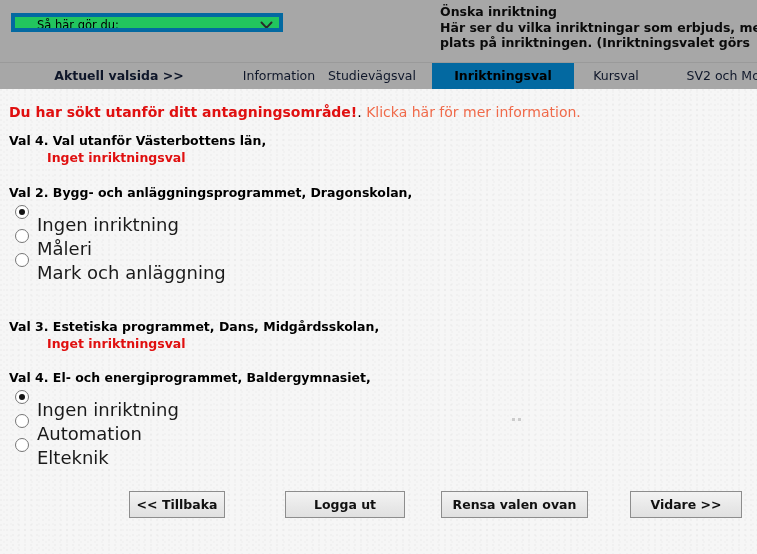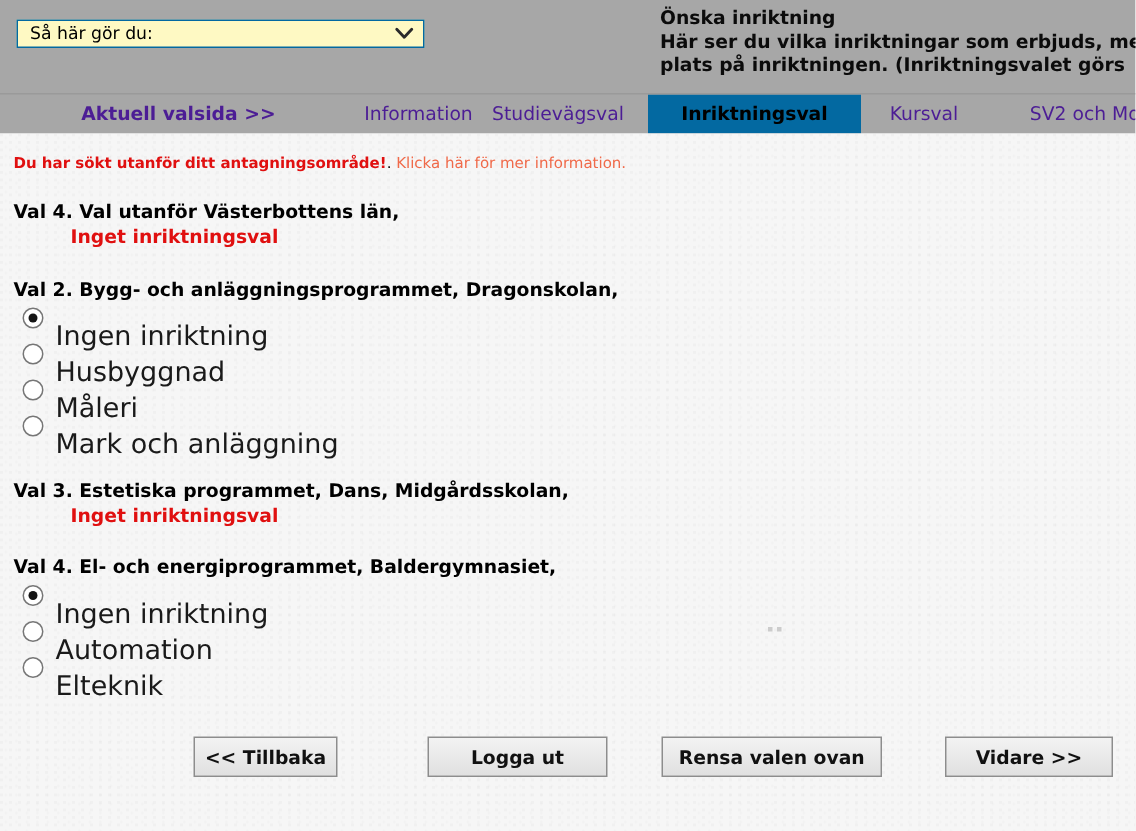--- a/index.html
+++ b/index.html
@@ -29,28 +29,28 @@
     left: 11px;
     top: 13px;
     width: 272px;
   }
   .sel {
     position: relative;
     display: block;
     width: 272px;
     height: 19px;
     box-sizing: border-box;
-    background: #fef9c3;
-    border: 1px solid #0369a1;
+    background: #22c55e;
+    border: 4px solid #0369a1;
     margin-bottom: 3px;
     font-family: "DejaVu Sans", "Liberation Sans", sans-serif;
     font-size: 11.5px;
     line-height: 17px;
     color: #000;
-    padding: 0 22px 0 8px;
+    padding: 0 22px 0 22px;
     cursor: default;
     white-space: nowrap;
     overflow: hidden;
   }
   .sel .chev {
     position: absolute;
     right: 6px;
     top: 0px;
     width: 13px;
     height: 17px;
@@ -82,21 +82,21 @@
     border-top: 1px solid #9a9a9a;
     white-space: nowrap;
     overflow: hidden;
   }
   .nav-item {
     position: absolute;
     top: 0;
     height: 26px;
     line-height: 26px;
     font-size: 12.5px;
-    color: #4c1d95;
+    color: #0f172a;
     cursor: pointer;
     text-align: center;
     box-sizing: border-box;
   }
   .nav-item.bold { font-weight: bold; }
   .nav-item.active {
     background: #0369a1;
     font-weight: bold;
     color: #000;
   }
@@ -109,21 +109,21 @@
     background-image:
       radial-gradient(circle at 1px 1px, rgba(0,0,0,0.022) 1px, transparent 0),
       radial-gradient(circle at 4px 3px, rgba(0,0,0,0.016) 1px, transparent 0);
     background-size: 6px 5px, 7px 6px;
   }
 
   .warning {
     position: absolute;
     left: 9px;
     top: 15px;
-    font-size: 10px;
+    font-size: 14px;
     white-space: nowrap;
   }
   .warning .strong {
     font-weight: bold;
     color: #e01010;
   }
   .warning .link {
     color: #f06a4a;
     font-weight: normal;
     cursor: pointer;
@@ -270,21 +270,20 @@
   </div>
 
   <div id="choices-host">
       <div class="choice-block" style="top: 44px;">
         <div class="choice-title">Val 4. Val utanför Västerbottens län,</div>
         <div class="no-selection">Inget inriktningsval</div>
       </div>
       <div class="choice-block" style="top: 96px;">
         <div class="choice-title">Val 2. Bygg- och anläggningsprogrammet, Dragonskolan,</div>
         <div class="radio-row"><span class="radio-mark on"></span><span class="radio-label">Ingen inriktning</span></div>
-        <div class="radio-row"><span class="radio-mark"></span><span class="radio-label">Husbyggnad</span></div>
         <div class="radio-row"><span class="radio-mark"></span><span class="radio-label">Måleri</span></div>
         <div class="radio-row"><span class="radio-mark"></span><span class="radio-label">Mark och anläggning</span></div>
       </div>
       <div class="choice-block" style="top: 230px;">
         <div class="choice-title">Val 3. Estetiska programmet, Dans, Midgårdsskolan,</div>
         <div class="no-selection">Inget inriktningsval</div>
       </div>
       <div class="choice-block" style="top: 281px;">
         <div class="choice-title">Val 4. El- och energiprogrammet, Baldergymnasiet,</div>
         <div class="radio-row"><span class="radio-mark on"></span><span class="radio-label">Ingen inriktning</span></div>

